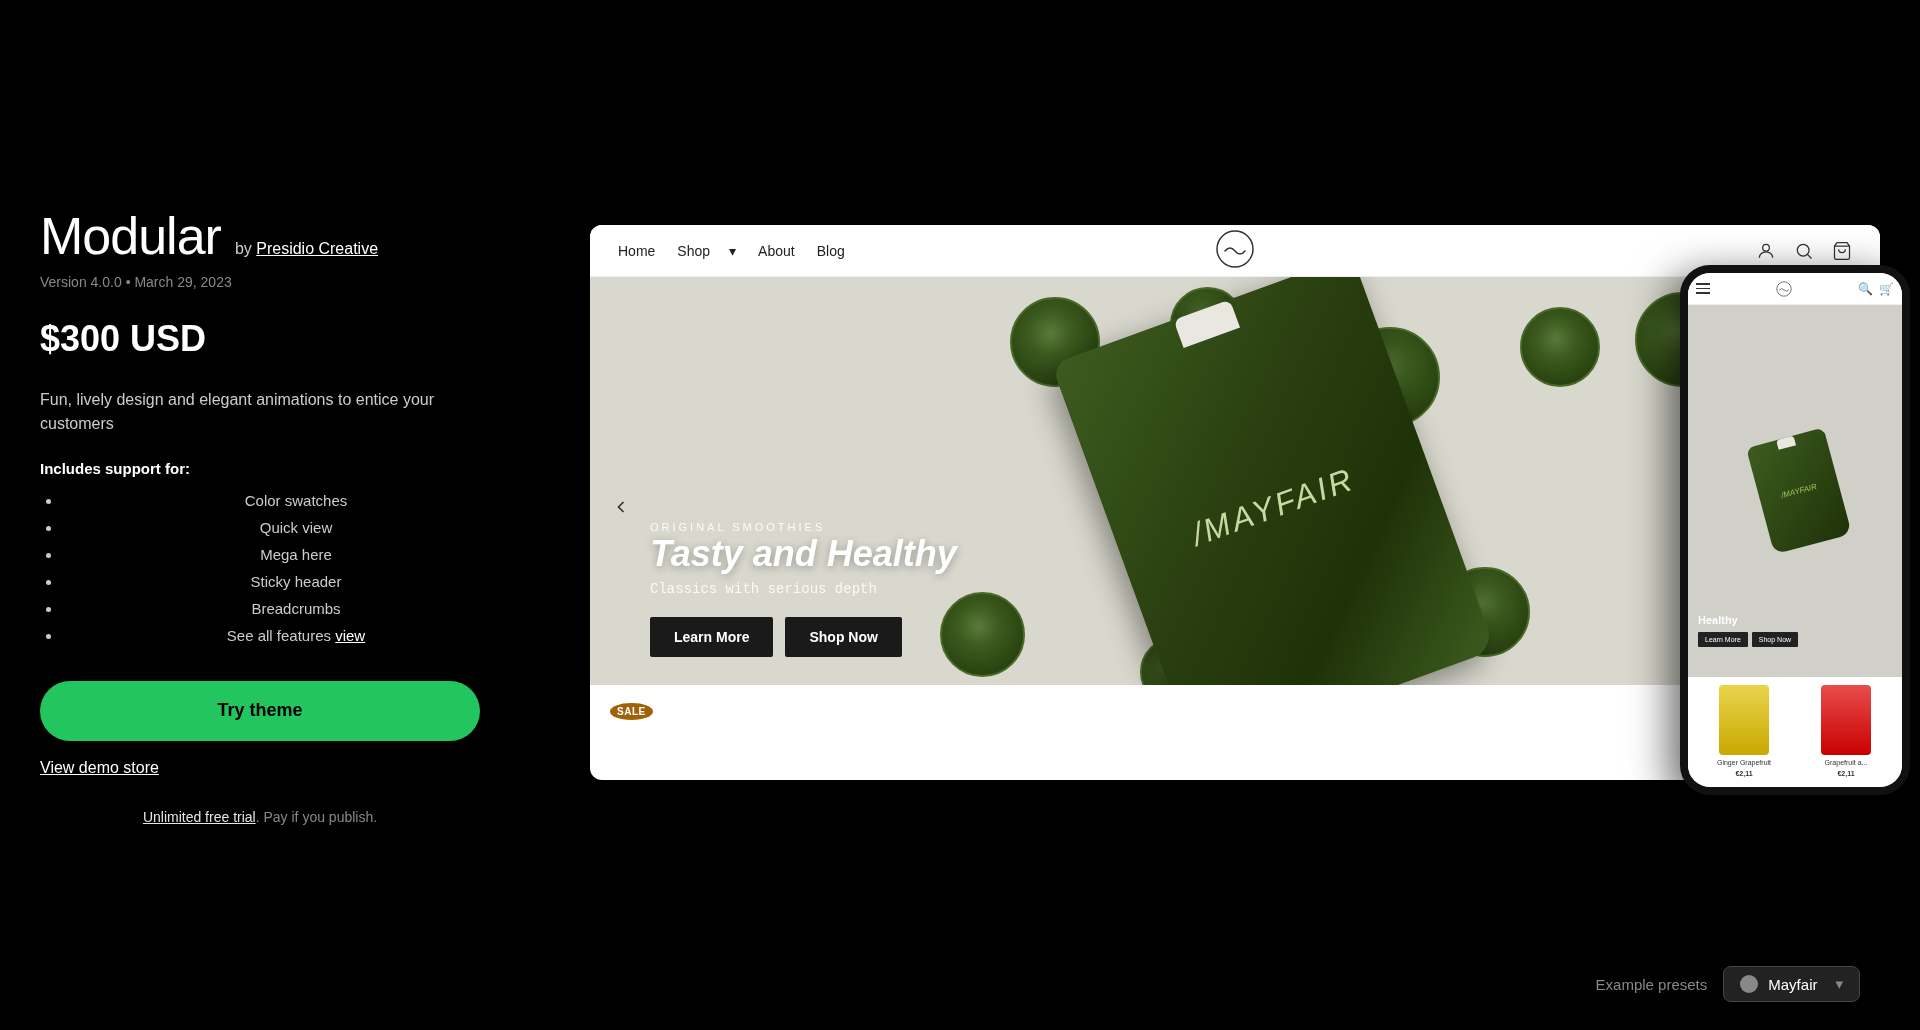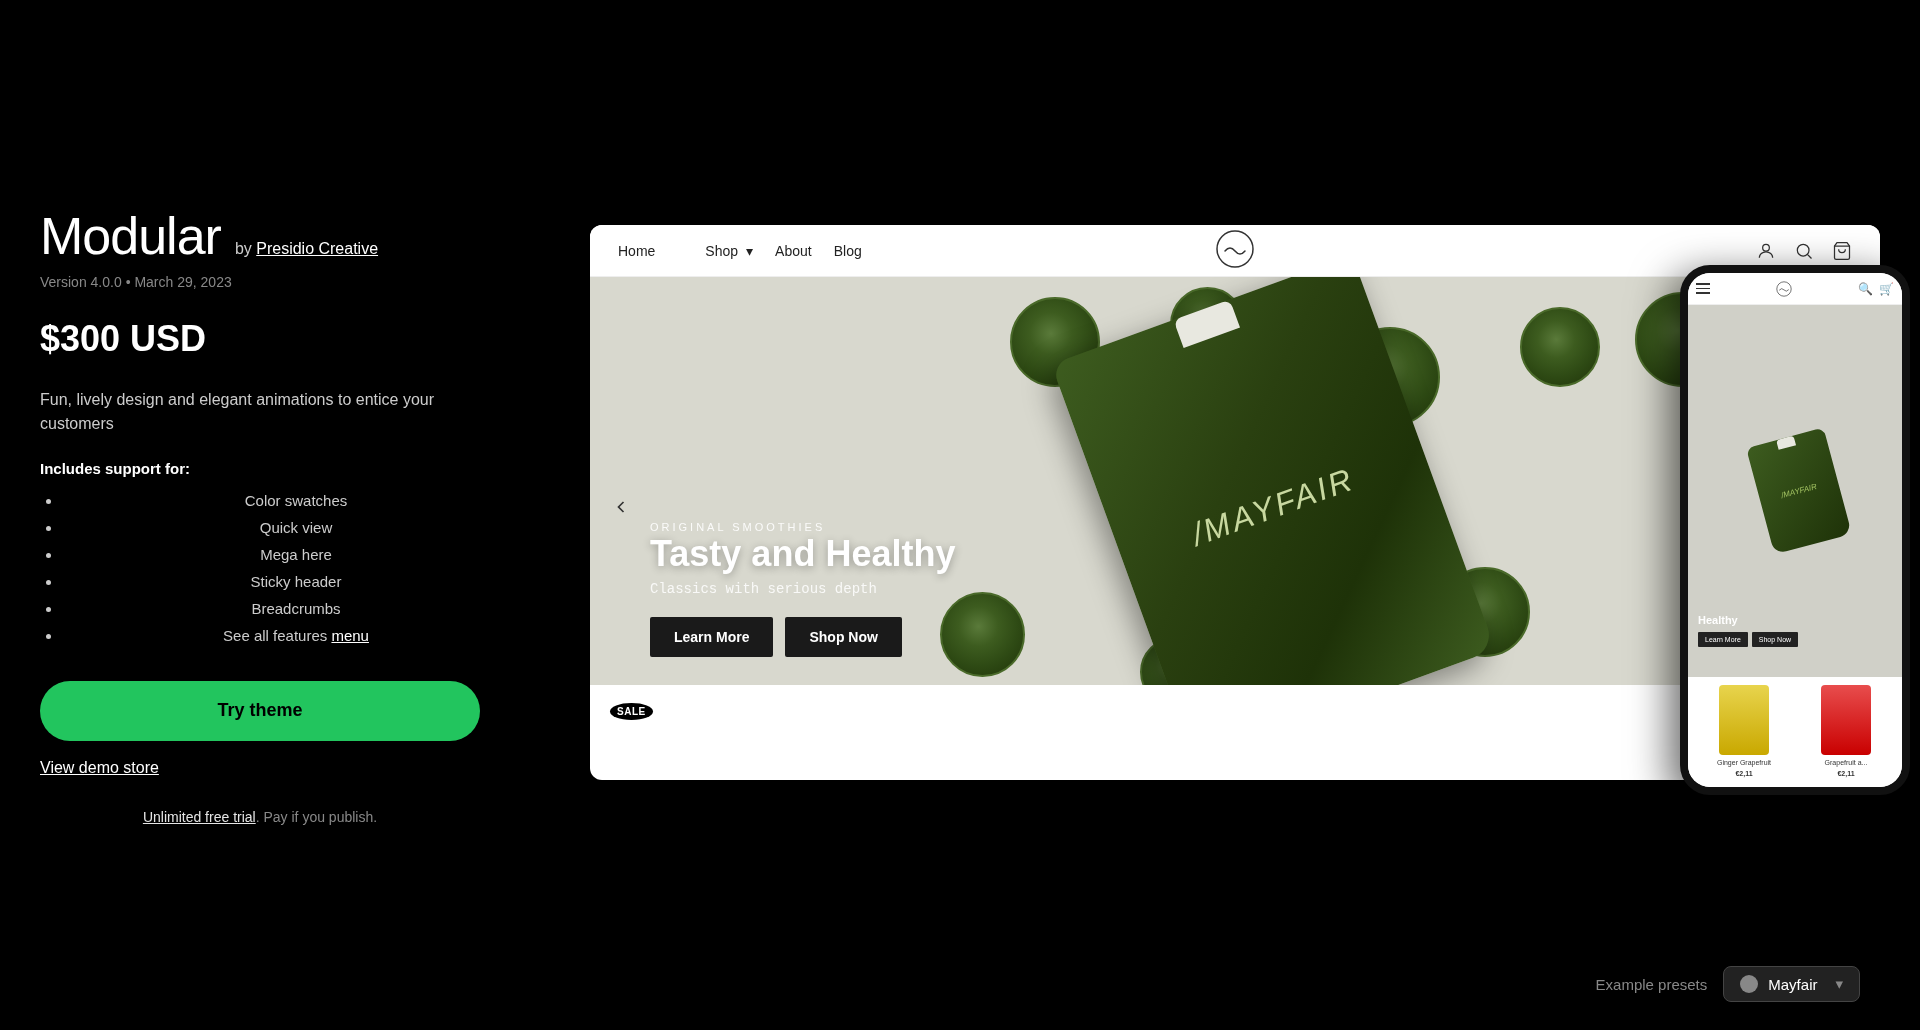--- a/index.html
+++ b/index.html
@@ -178,22 +178,21 @@
 
     .store-nav-left span {
       font-size: 14px;
       color: #222;
       cursor: pointer;
     }
 
     .store-nav-left .shop-with-chevron {
       display: flex;
       align-items: center;
-      gap: 8px;
-      margin-left: 28px;
+      gap: 19px;
     }
 
     .store-nav-logo {
       position: absolute;
       left: 50%;
       transform: translateX(-50%);
     }
 
     .logo-svg {
       width: 40px;
@@ -315,20 +314,21 @@
       margin-bottom: 0;
       opacity: 0.9;
     }
 
     .hero-headline {
       font-size: 36px;
       font-weight: 700;
       color: #fff;
       margin-bottom: 6px;
       text-shadow: 0 2px 8px rgba(0,0,0,0.3);
+      font-style: italic;
     }
 
     .hero-sub {
       font-size: 14px;
       color: rgba(255,255,255,0.85);
       margin-bottom: 20px;
       font-family: Liberation Mono, monospace;
     }
 
     .hero-buttons {
@@ -366,21 +366,21 @@
       right: 0;
       height: 52px;
       background: #fff;
       display: flex;
       align-items: center;
       padding: 0 20px;
       gap: 12px;
     }
 
     .sale-badge {
-      background: #000000;
+      background: #a16207;
       color: #fff;
       font-size: 10px;
       font-weight: 700;
       padding: 3px 7px;
       border-radius: 50%;
       letter-spacing: 0.5px;
     }
 
     
     .mobile-mockup {
@@ -609,21 +609,21 @@
 
     <div class="features-section">
       <div class="features-heading">Includes support for:</div>
       <ul class="features-list">
         <li><span>Color swatches</span></li>
         <li><span>Quick view</span></li>
         <li><span>Mega here</span></li>
         <li><span>Sticky header</span></li>
         <li><span>Breadcrumbs</span></li>
         <li>
-          See all features <a>menu</a>
+          See all features <a>view</a>
         </li>
       </ul>
     </div>
 
     <button class="btn-try">Try theme</button>
     <button class="btn-demo">View demo store</button>
 
     <div class="free-trial-note">
       <span class="underline">Unlimited free trial</span><span>. Pay if you publish.</span>
     </div>

